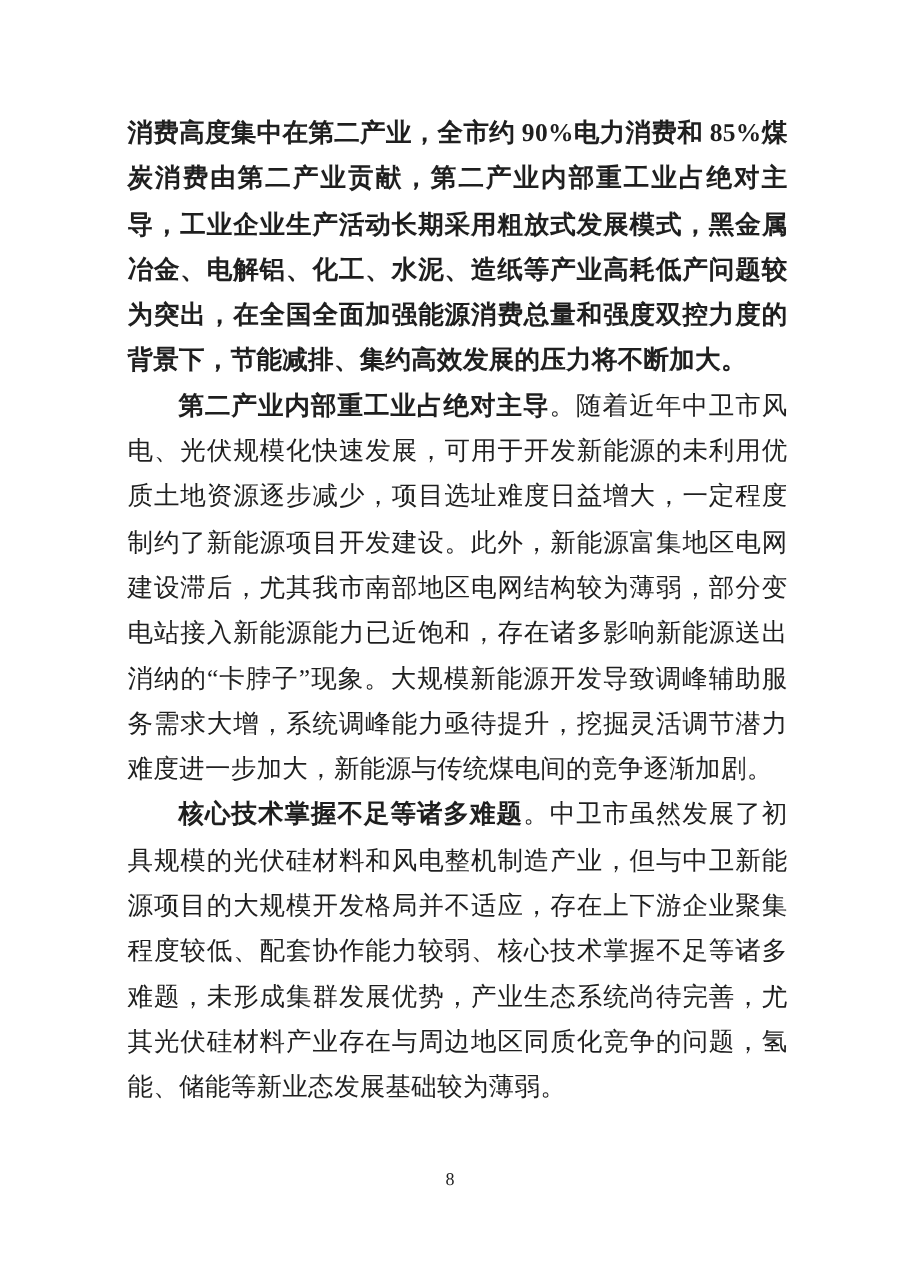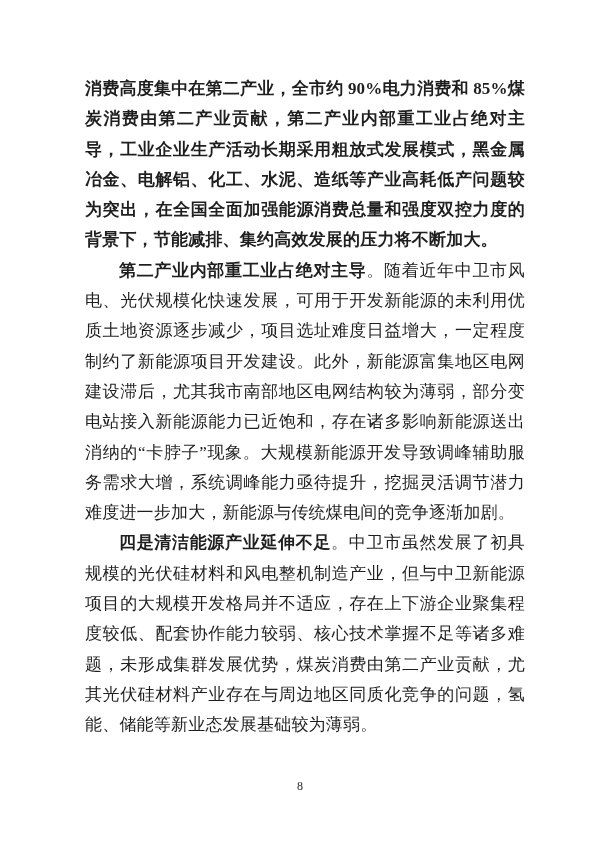--- a/index.html
+++ b/index.html
@@ -57,21 +57,21 @@
 <body>
 
 <div class="page">
 
   <div class="text-block">
 
     <p class="para no-indent"><span class="lead"></span><span>消费高度集中在第二产业，全市约 90%电力消费和 85%煤炭消费由第二产业贡献，第二产业内部重工业占绝对主导，工业企业生产活动长期采用粗放式发展模式，黑金属冶金、电解铝、化工、水泥、造纸等产业高耗低产问题较为突出，在全国全面加强能源消费总量和强度双控力度的背景下，节能减排、集约高效发展的压力将不断加大。</span></p>
 
     <p class="para"><span class="lead">第二产业内部重工业占绝对主导</span><span>。随着近年中卫市风电、光伏规模化快速发展，可用于开发新能源的未利用优质土地资源逐步减少，项目选址难度日益增大，一定程度制约了新能源项目开发建设。此外，新能源富集地区电网建设滞后，尤其我市南部地区电网结构较为薄弱，部分变电站接入新能源能力已近饱和，存在诸多影响新能源送出消纳的“卡脖子”现象。大规模新能源开发导致调峰辅助服务需求大增，系统调峰能力亟待提升，挖掘灵活调节潜力难度进一步加大，新能源与传统煤电间的竞争逐渐加剧。</span></p>
 
-    <p class="para"><span class="lead">四是清洁能源产业延伸不足</span><span>。中卫市虽然发展了初具规模的光伏硅材料和风电整机制造产业，但与中卫新能源项目的大规模开发格局并不适应，存在上下游企业聚集程度较低、配套协作能力较弱、核心技术掌握不足等诸多难题，未形成集群发展优势，煤炭消费由第二产业贡献，尤其光伏硅材料产业存在与周边地区同质化竞争的问题，氢能、储能等新业态发展基础较为薄弱。</span></p>
+    <p class="para"><span class="lead">核心技术掌握不足等诸多难题</span><span>。中卫市虽然发展了初具规模的光伏硅材料和风电整机制造产业，但与中卫新能源项目的大规模开发格局并不适应，存在上下游企业聚集程度较低、配套协作能力较弱、核心技术掌握不足等诸多难题，未形成集群发展优势，产业生态系统尚待完善，尤其光伏硅材料产业存在与周边地区同质化竞争的问题，氢能、储能等新业态发展基础较为薄弱。</span></p>
 
 
   </div>
 
   <div class="footer">
     <span>8</span>
   </div>
 
 </div>
 

